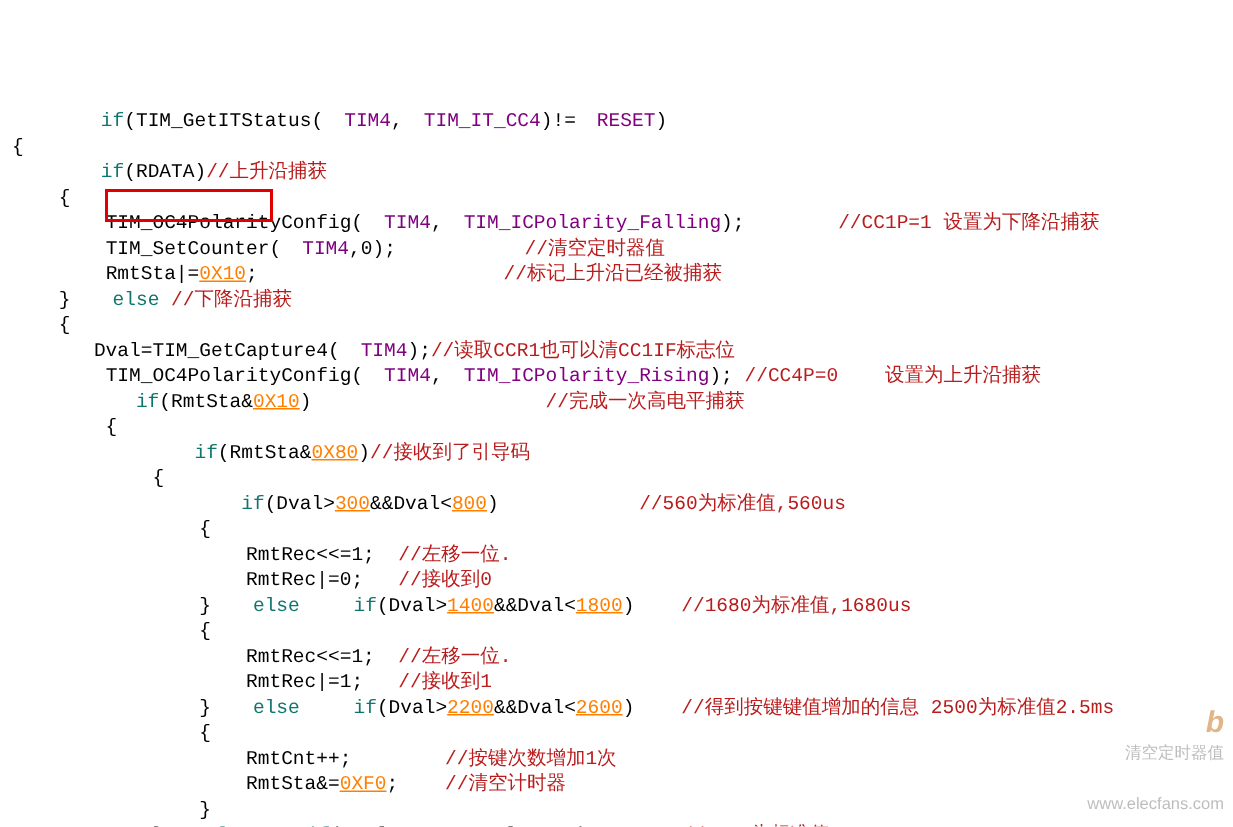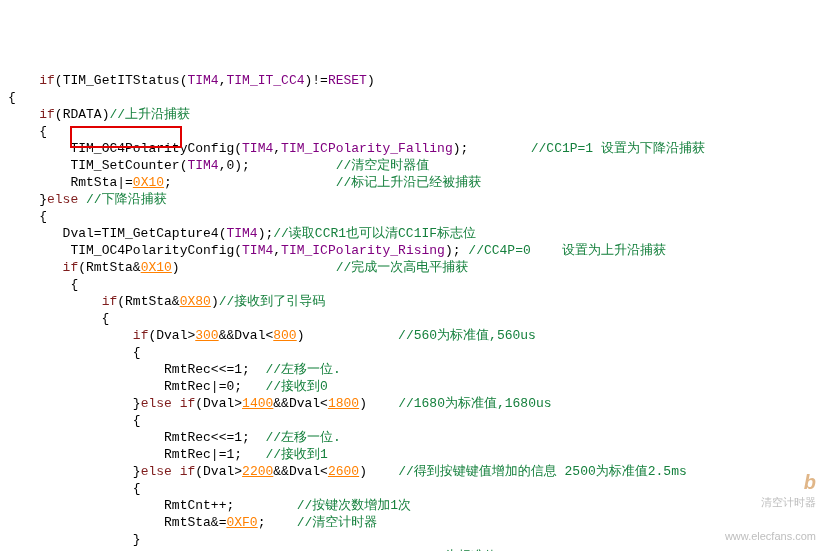--- a/index.html
+++ b/index.html
@@ -10,24 +10,24 @@
     font-size: 13px;
     line-height: 17px;
     color: #000000;
     white-space: pre;
     position: relative;
     width: 822px;
     height: 551px;
     box-sizing: border-box;
     overflow: hidden;
   }
-  .kw   { color: #7f1d1d; }   
+  .kw   { color: #0f766e; margin-left: 28px; }   
   .num  { color: #ff8000; text-decoration: underline; }   
-  .cmt  { color: #15803d; font-family: Liberation Mono, monospace; }   
-  .mac  { color: #800080; }
+  .cmt  { color: #b91c1c; font-family: Liberation Mono, monospace; }   
+  .mac  { color: #800080; margin-left: 14px; }
   .redbox {
     position: absolute;
     border: 2px solid #e00000;
     pointer-events: none;
   }
   .watermark {
     position: absolute;
     right: 6px;
     bottom: 6px;
     opacity: 0.55;
@@ -47,18 +47,18 @@
 <body>
 
 
 
 <div id="code"><div><span>    </span><span class="kw">if</span><span>(TIM_GetITStatus(</span><span class="mac">TIM4</span><span>,</span><span class="mac">TIM_IT_CC4</span><span>)!=</span><span class="mac">RESET</span><span>)</span></div><div><span>{</span></div><div><span>    </span><span class="kw">if</span><span>(RDATA)</span><span class="cmt">//上升沿捕获</span></div><div><span>    {</span></div><div><span></span></div><div><span>        </span><span>TIM_OC4PolarityConfig(</span><span class="mac">TIM4</span><span>,</span><span class="mac">TIM_ICPolarity_Falling</span><span>);</span><span>        </span><span class="cmt">//CC1P=1 设置为下降沿捕获</span></div><div><span>        </span><span>TIM_SetCounter(</span><span class="mac">TIM4</span><span>,</span><span>0</span><span>);</span><span>           </span><span class="cmt">//清空定时器值</span></div><div><span>        </span><span>RmtSta|=</span><span class="num">0X10</span><span>;</span><span>                     </span><span class="cmt">//标记上升沿已经被捕获</span></div><div><span>    }</span><span class="kw">else</span><span> </span><span class="cmt">//下降沿捕获</span></div><div><span>    {</span></div><div><span>       </span><span>Dval=TIM_GetCapture4(</span><span class="mac">TIM4</span><span>);</span><span class="cmt">//读取CCR1也可以清CC1IF标志位</span></div><div><span>        </span><span>TIM_OC4PolarityConfig(</span><span class="mac">TIM4</span><span>,</span><span class="mac">TIM_ICPolarity_Rising</span><span>); </span><span class="cmt">//CC4P=0    设置为上升沿捕获</span></div><div><span></span></div><div><span>       </span><span class="kw">if</span><span>(RmtSta&amp;</span><span class="num">0X10</span><span>)</span><span>                    </span><span class="cmt">//完成一次高电平捕获</span></div><div><span>        {</span></div><div><span>            </span><span class="kw">if</span><span>(RmtSta&amp;</span><span class="num">0X80</span><span>)</span><span class="cmt">//接收到了引导码</span></div><div><span>            {</span></div><div><span></span></div><div><span>                </span><span class="kw">if</span><span>(Dval&gt;</span><span class="num">300</span><span>&amp;&amp;Dval&lt;</span><span class="num">800</span><span>)</span><span>            </span><span class="cmt">//560为标准值,560us</span></div><div><span>                {</span></div><div><span>                    </span><span>RmtRec&lt;&lt;=</span><span>1</span><span>;</span><span>  </span><span class="cmt">//左移一位.</span></div><div><span>                    </span><span>RmtRec|=</span><span>0</span><span>;</span><span>   </span><span class="cmt">//接收到0</span></div><div><span>                }</span><span class="kw">else</span><span> </span><span class="kw">if</span><span>(Dval&gt;</span><span class="num">1400</span><span>&amp;&amp;Dval&lt;</span><span class="num">1800</span><span>)</span><span>    </span><span class="cmt">//1680为标准值,1680us</span></div><div><span>                {</span></div><div><span>                    </span><span>RmtRec&lt;&lt;=</span><span>1</span><span>;</span><span>  </span><span class="cmt">//左移一位.</span></div><div><span>                    </span><span>RmtRec|=</span><span>1</span><span>;</span><span>   </span><span class="cmt">//接收到1</span></div><div><span>                }</span><span class="kw">else</span><span> </span><span class="kw">if</span><span>(Dval&gt;</span><span class="num">2200</span><span>&amp;&amp;Dval&lt;</span><span class="num">2600</span><span>)</span><span>    </span><span class="cmt">//得到按键键值增加的信息 2500为标准值2.5ms</span></div><div><span>                {</span></div><div><span>                    </span><span>RmtCnt++;</span><span>        </span><span class="cmt">//按键次数增加1次</span></div><div><span>                    </span><span>RmtSta&amp;=</span><span class="num">0XF0</span><span>;</span><span>    </span><span class="cmt">//清空计时器</span></div><div><span>                }</span></div><div><span>            }</span><span class="kw">else</span><span> </span><span class="kw">if</span><span>(Dval&gt;</span><span class="num">4200</span><span>&amp;&amp;Dval&lt;</span><span class="num">4700</span><span>)</span><span>        </span><span class="cmt">//4500为标准值4.5ms</span></div></div>
 
 <div class="redbox" style="left:70px;top:126px;width:108px;height:18px;"></div>
 
 <div class="watermark">
   <span class="logo">b</span>
-  <span>清空计时器</span><br>
+  <span>清空定时器值</span><br>
   <span>www.elecfans.com</span>
 </div>
 
 
 
 
 </body></html>

